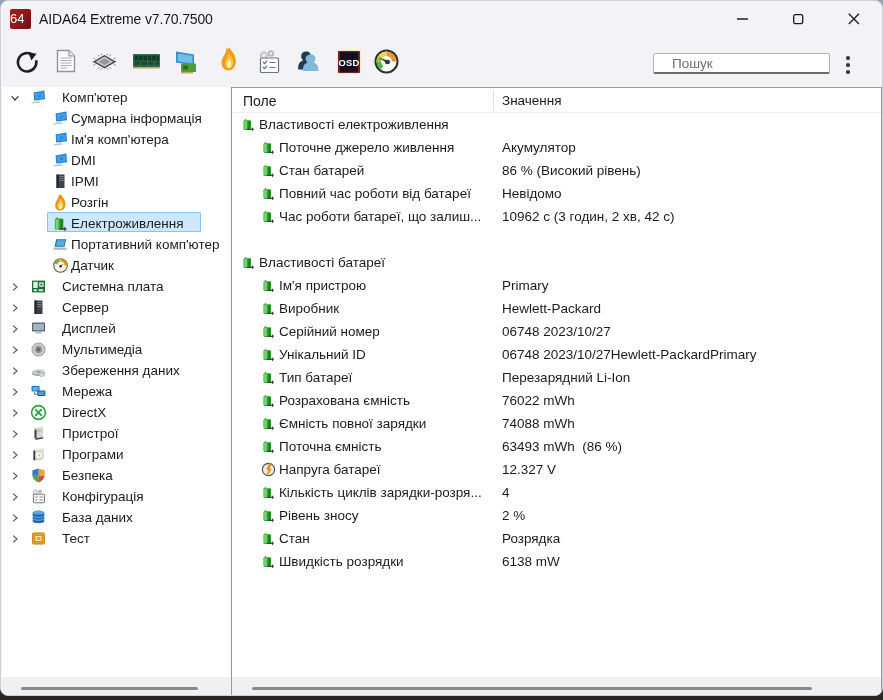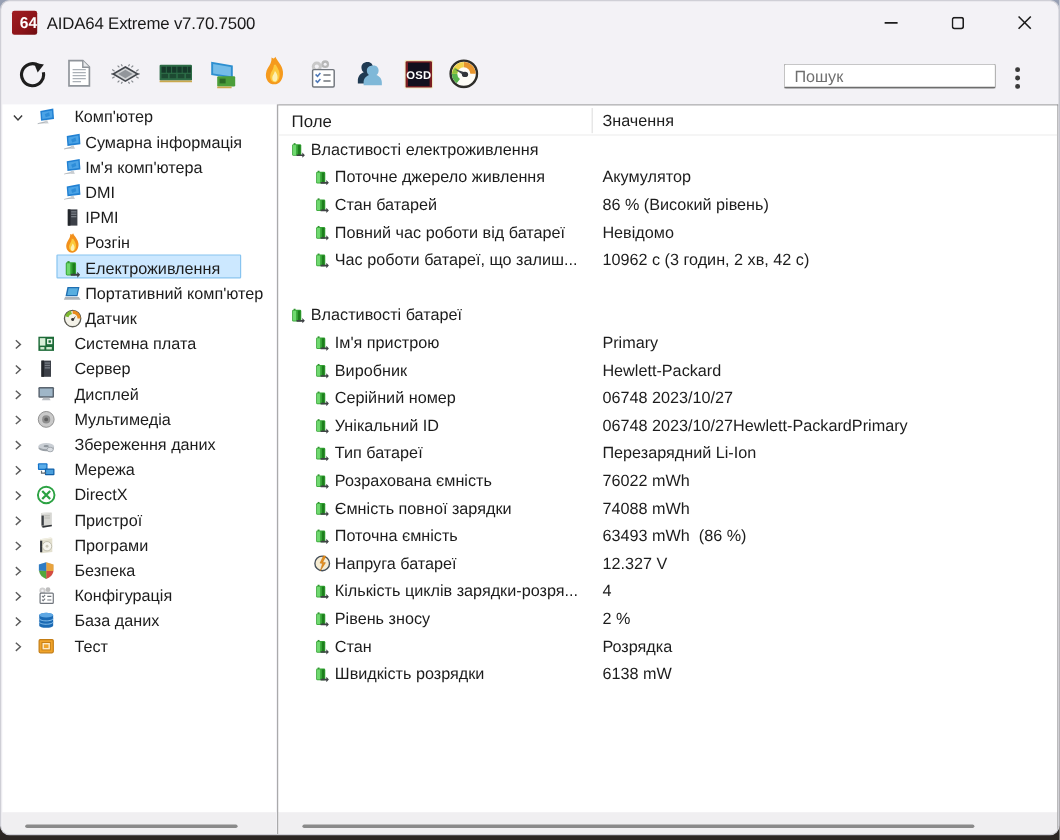--- a/index.html
+++ b/index.html
@@ -1,23 +1,23 @@
 <!DOCTYPE html>
 <html><head><meta charset="utf-8"><style>
 *{margin:0;padding:0;box-sizing:border-box}
 html,body{width:883px;height:700px;overflow:hidden}
 body{font-family:"Liberation Sans",sans-serif;background:linear-gradient(180deg,#97a0b4 0px,#8a8f9c 40px,#55524f 500px,#2b2623 694px);color:#1c1c1c}
 #win{position:absolute;left:0;top:0;width:883px;height:696px;background:#f3f2f6;border-radius:8px;overflow:hidden;border:1px solid #cfcfd6}
 #titlebar{position:absolute;left:0;top:0;width:100%;height:36px}
-#appico{position:absolute;left:9px;top:8px;width:21px;height:20px;background:linear-gradient(135deg,#a11d22,#8c1419 60%,#6f0d11);border-radius:2px;color:#fff;font-weight:bold;font-size:13px;text-align:right;line-height:20px}
+#appico{position:absolute;left:9px;top:8px;width:21px;height:20px;background:linear-gradient(135deg,#a11d22,#8c1419 60%,#6f0d11);border-radius:2px;color:#fff;font-weight:normal;font-size:13px;text-align:left;line-height:20px}
 #title{position:absolute;left:38px;top:10px;font-size:14px;color:#191919;letter-spacing:-0.15px}
 svg.wb{position:absolute}
 #toolbar{position:absolute;left:0;top:36px;width:100%;height:50px}
 .tbi{position:absolute;top:12px}
-#search{position:absolute;left:652px;top:16px;width:177px;height:21px;background:#fff;border:1px solid #b4b4b4;border-bottom:2px solid #6d6d6d;border-radius:2px;font-size:13.5px;color:#6f6f6f;line-height:18px;padding-left:8px;font-family:"Liberation Sans",sans-serif}
+#search{position:absolute;left:652px;top:16px;width:177px;height:21px;background:#fff;border:1px solid #b4b4b4;border-bottom:2px solid #6d6d6d;border-radius:2px;font-size:13.5px;color:#6f6f6f;line-height:18px;padding-left:18px;font-family:"Liberation Sans",sans-serif}
 #dots{position:absolute;left:845px;top:18px;width:4px;height:20px}
 .dot{position:absolute;left:0;width:3.5px;height:3.5px;border-radius:50%;background:#3a3a3a}
 
 #tree{position:absolute;left:1px;top:86px;width:228px;height:590px;background:#fff;overflow:hidden}
 .trow{position:relative;height:21px;white-space:nowrap}
 .trow .chev{position:absolute;left:8px;top:6px}
 .trow .ic16{position:absolute;left:28px;top:2px;width:17px;height:17px}
 .trow.child .ic16{left:50px}
 .trow .lbl{position:absolute;left:60px;top:3px;font-size:13.5px}
 .trow.child .lbl{left:69px}

